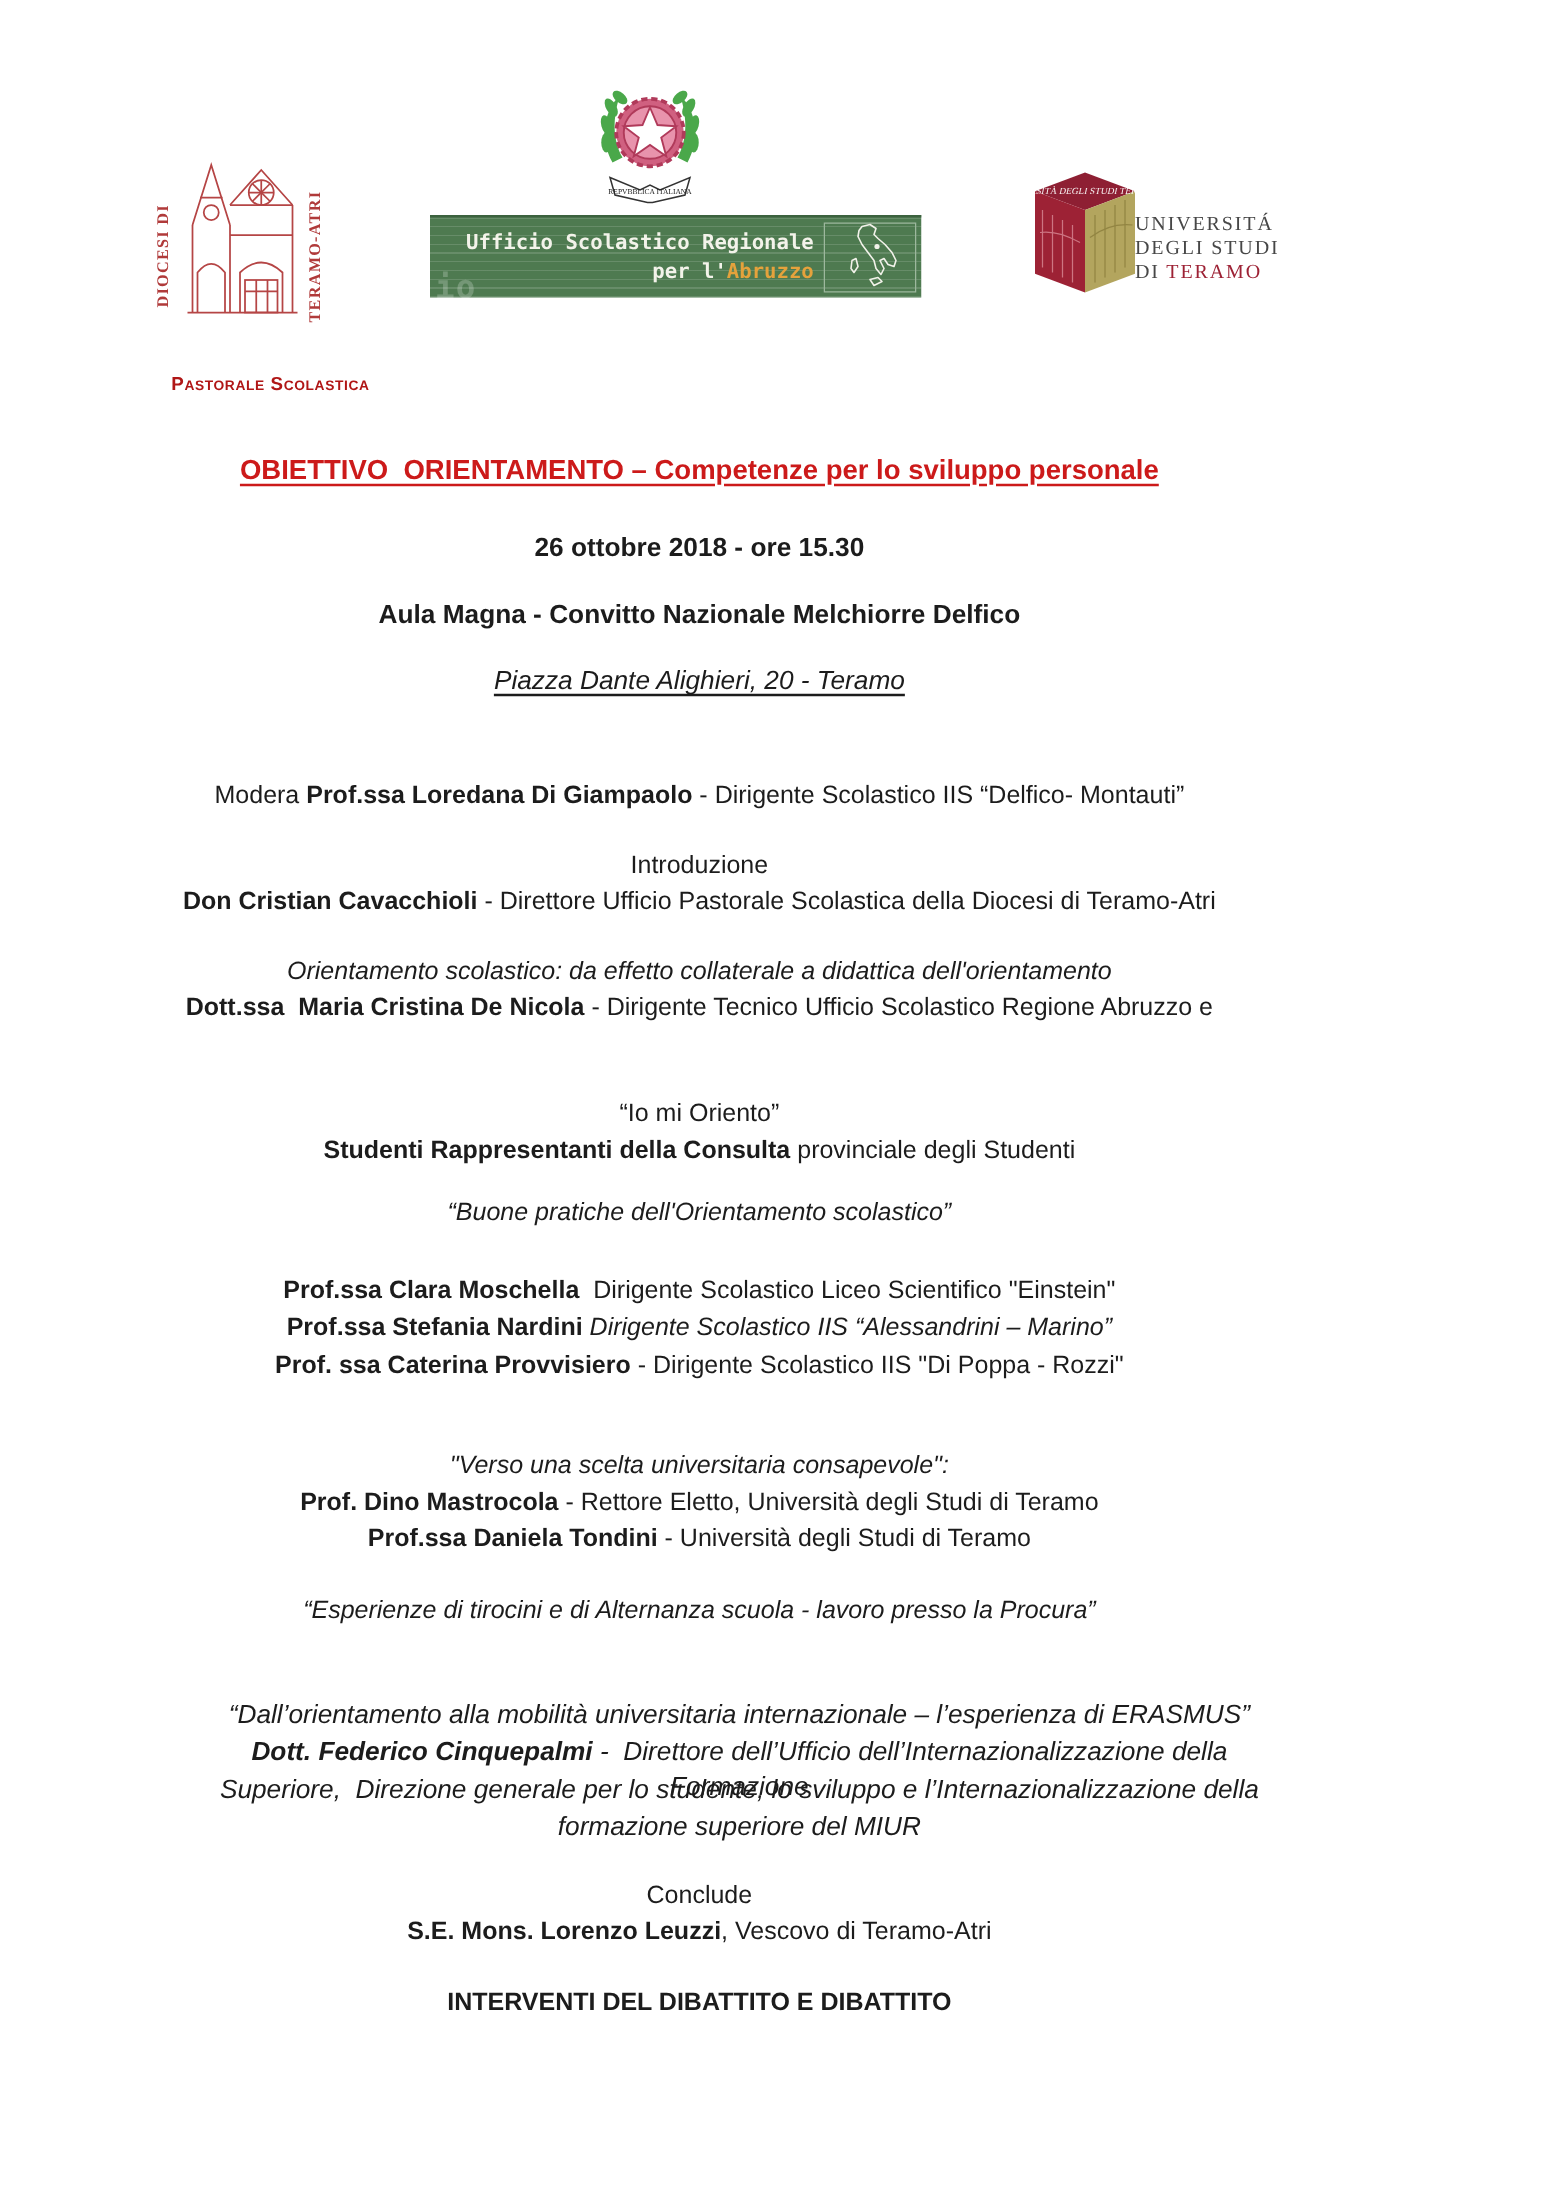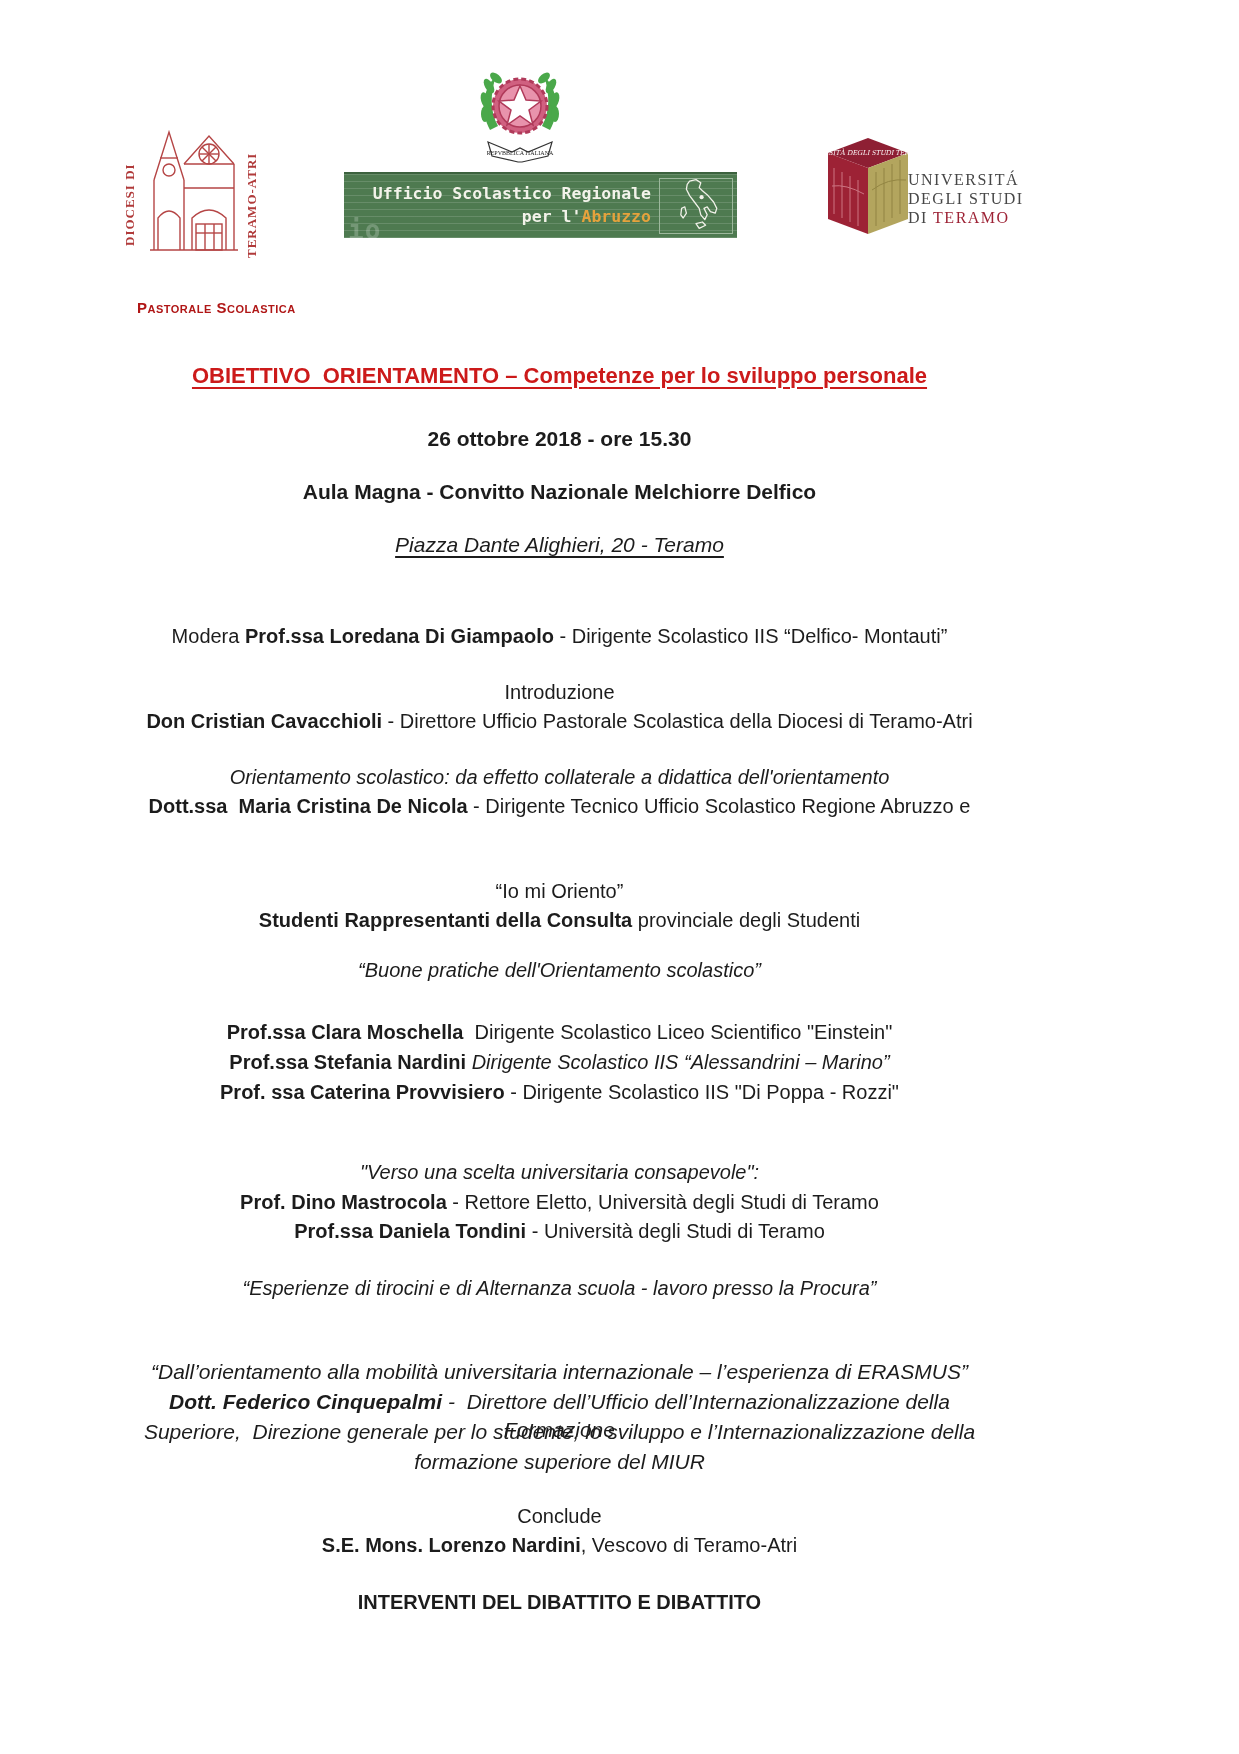--- a/index.html
+++ b/index.html
@@ -13,21 +13,21 @@
     font-size:20px; line-height:28px; white-space:pre-wrap; color:#1c1c1c;
   }
   .b { font-weight:bold; }
   .i { font-style:italic; }
   .title-line {
     font-size:22px; font-weight:bold; color:#cc1a1a;
     text-decoration:underline; text-decoration-thickness:2px; text-underline-offset:4px;
   }
   .big { font-size:21px; font-weight:bold; }
   .addr { font-size:21px; font-style:italic; text-decoration:underline; text-underline-offset:4px; }
-  .it21 { font-size:21px; font-style:italic; }
+  .it21 { font-size:21px; font-style:italic;margin-left:32px; }
 
   
   .diocese { position:absolute; left:116px; top:118px; width:150px; height:146px; }
   .emblem  { position:absolute; left:476px; top:64px;  width:88px;  height:112px; }
 
   .usr-banner {
     position:absolute; left:344px; top:172px; width:393px; height:66px;
     background-color:#4e7a50;
     background-image:repeating-linear-gradient(180deg, rgba(255,255,255,.14) 0 1px, rgba(0,0,0,0) 1px 7px);
     border-top:2px solid #3c623e; box-sizing:border-box; display:flex;
@@ -187,17 +187,17 @@
   <div class="line" style="top:1217px"><span class="b">Prof.ssa Daniela Tondini</span><span> - Università degli Studi di Teramo</span></div>
 
   <div class="line i" style="top:1274px">“Esperienze di tirocini e di Alternanza scuola - lavoro presso la Procura”</div>
 
   <div class="line it21" style="top:1358px">“Dall’orientamento alla mobilità universitaria internazionale – l’esperienza di ERASMUS”</div>
   <div class="line it21" style="top:1388px"><span class="b">Dott. Federico Cinquepalmi</span><span> -  Direttore dell’Ufficio dell’Internazionalizzazione della Formazione</span></div>
   <div class="line it21" style="top:1418px">Superiore,  Direzione generale per lo studente, lo sviluppo e l’Internazionalizzazione della</div>
   <div class="line it21" style="top:1448px">formazione superiore del MIUR</div>
 
   <div class="line" style="top:1502px">Conclude</div>
-  <div class="line" style="top:1531px"><span class="b">S.E. Mons. Lorenzo Nardini</span><span>, Vescovo di Teramo-Atri</span></div>
+  <div class="line" style="top:1531px"><span class="b">S.E. Mons. Lorenzo Leuzzi</span><span>, Vescovo di Teramo-Atri</span></div>
 
   <div class="line b" style="top:1588px">INTERVENTI DEL DIBATTITO E DIBATTITO</div>
 
 </div>
 
 </body></html>

